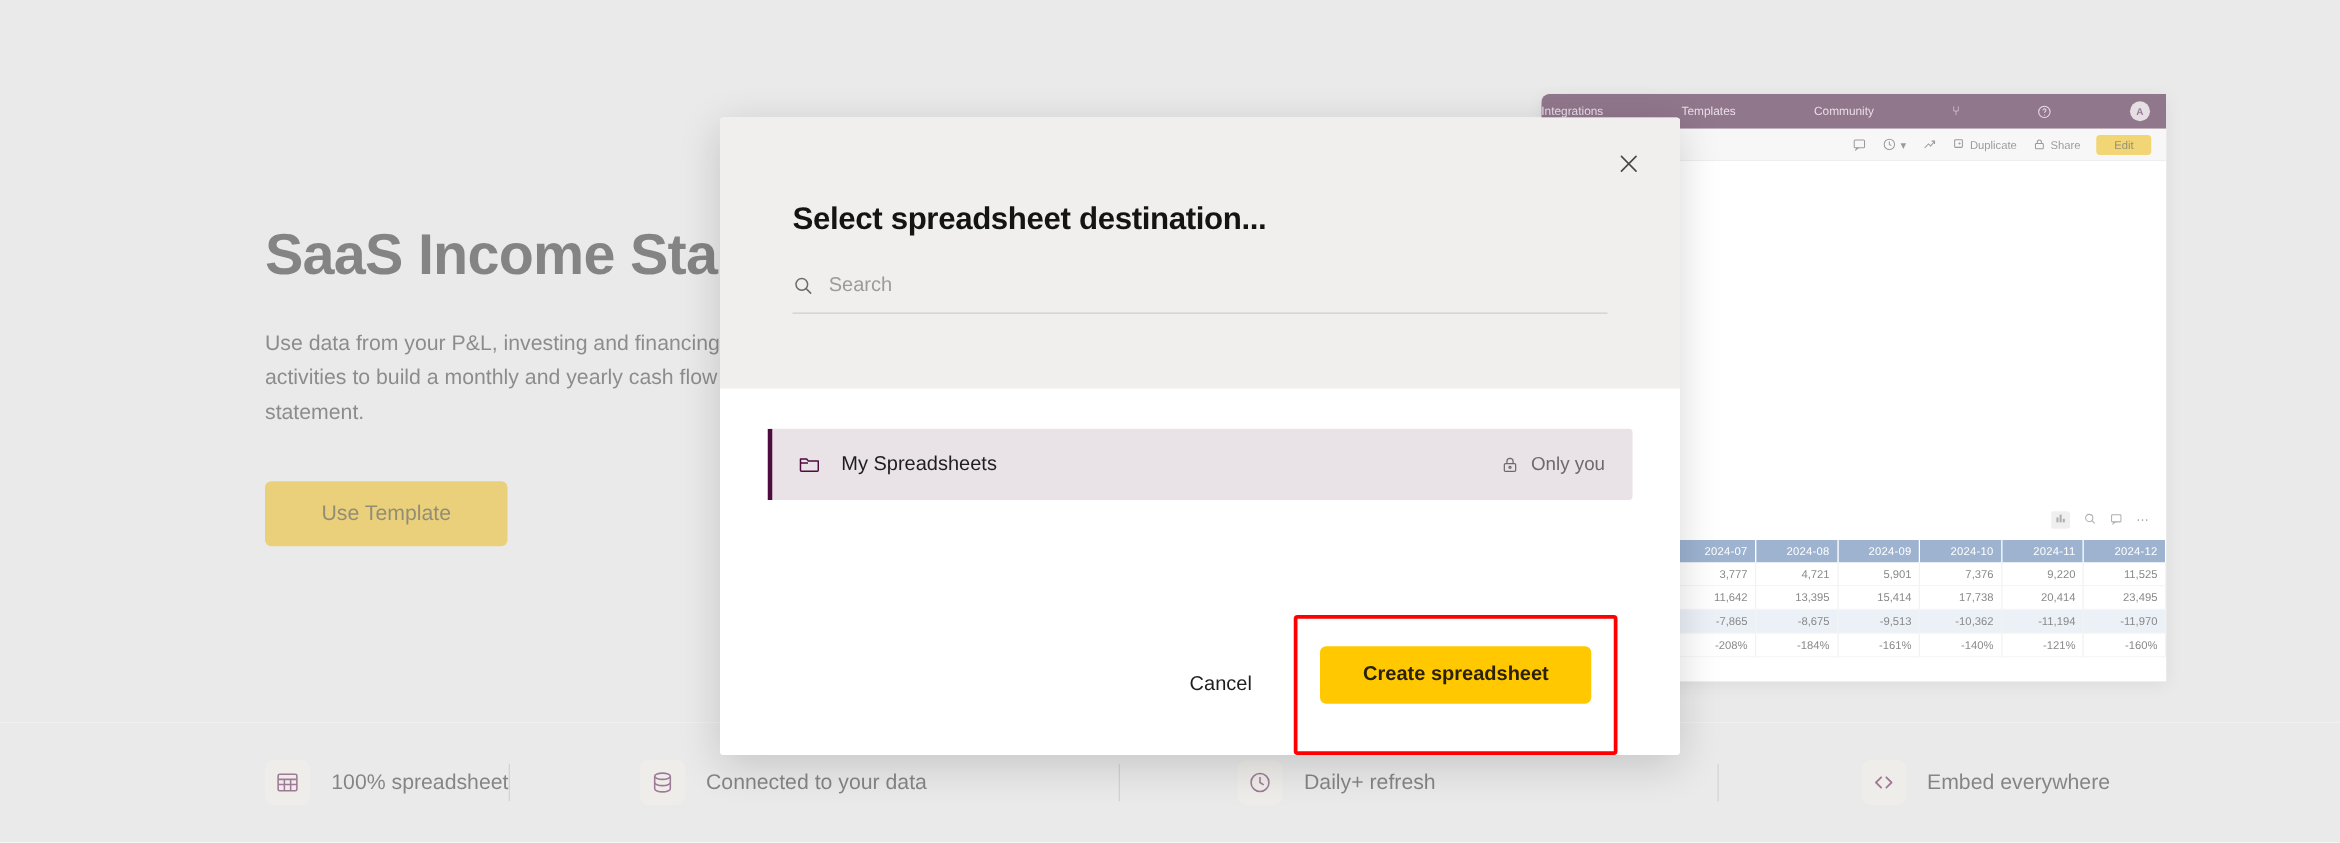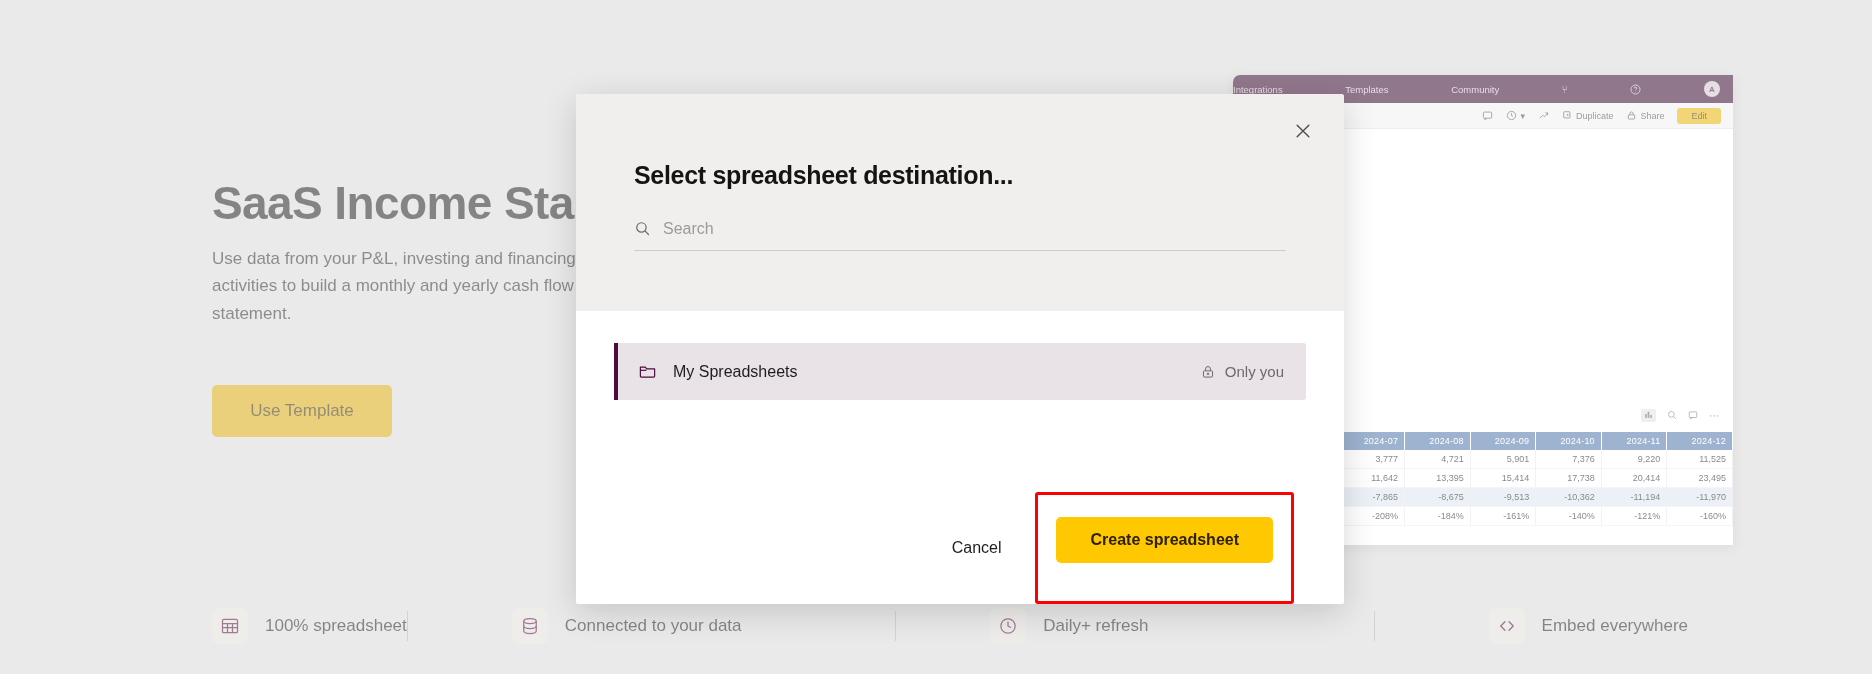--- a/index.html
+++ b/index.html
@@ -45,32 +45,32 @@
   .hero-title {
     font-size: 46px;
     font-weight: 700;
     color: #1c1c1c;
     letter-spacing: -0.6px;
     line-height: 1.1;
     white-space: nowrap;
   }
 
   .hero-sub {
-    margin-top: 16px;
+    margin-top: 32px;
     font-size: 17px;
     line-height: 1.62;
     color: #2b2b2b;
     max-width: 430px;
   }
 
   .use-template-btn {
     position: absolute;
     left: 212px;
     top: 385px;
-    width: 180px;
+    width: 194px;
     height: 52px;
     background: #d8a90b;
     border: none;
     border-radius: 5px;
     color: #3a2d00;
     font-size: 17px;
     font-family: "Liberation Sans", sans-serif;
     font-weight: 400;
     cursor: pointer;
   }

